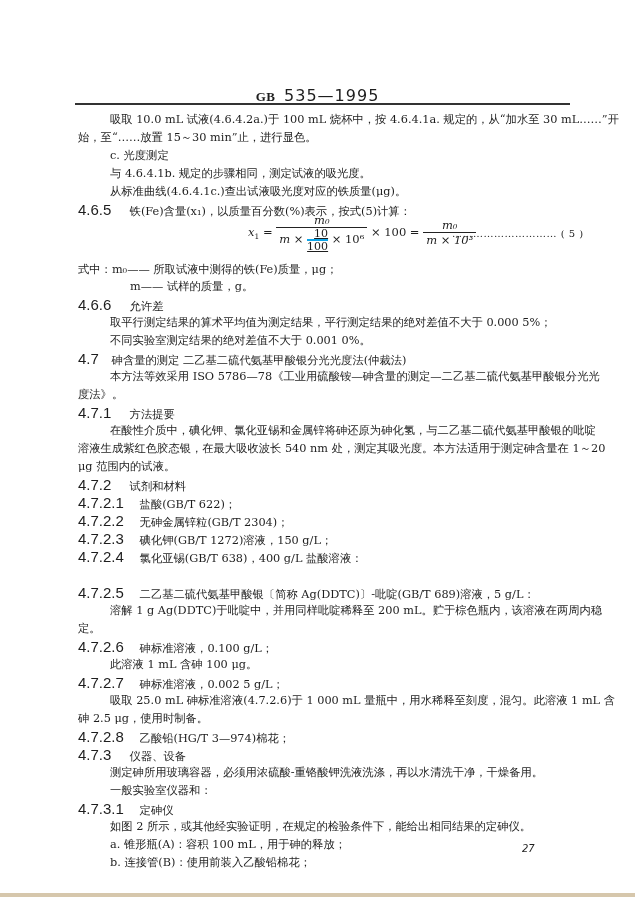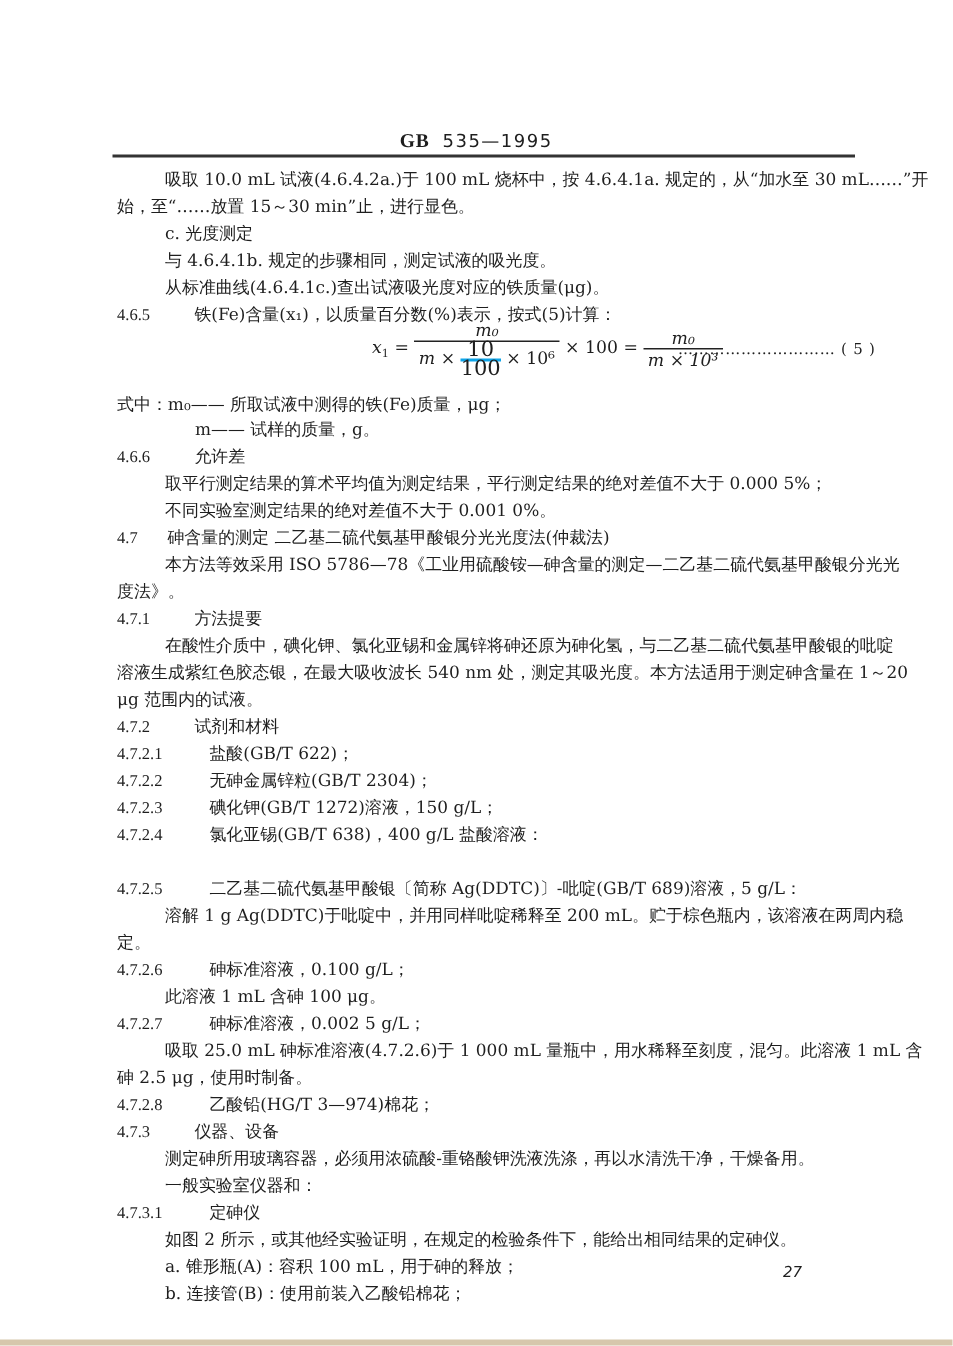--- a/index.html
+++ b/index.html
@@ -4,33 +4,33 @@
 <style>
   html, body { margin: 0; padding: 0; }
   body {
     width: 635px; height: 897px; background: #ffffff; position: relative; overflow: hidden;
     font-family: "DejaVu Serif", "Liberation Serif", serif; color: #1e1e1e;
   }
   .page { position: absolute; left: 0; top: 0; width: 635px; height: 870px; background: #fff; }
   .bottom-strip { position: absolute; left: 0; top: 893px; width: 635px; height: 4px; background: #d6c7ac; }
   .header { position: absolute; top: 86px; left: 0; width: 635px; text-align: center; font-size: 13px; letter-spacing: 0.5px; }
   .header b { font-weight: bold; font-family: "Liberation Serif", serif; margin-right: 4px; text-align: center; }
-  .header span.num { font-family: "DejaVu Sans", sans-serif; font-size: 12px; letter-spacing: 1px; text-align: center; }
+  .header span.num { font-family: "DejaVu Sans", sans-serif; font-size: 16px; letter-spacing: 1px; text-align: center; }
   .rule { position: absolute; top: 103px; left: 75px; width: 495px; height: 2px; background: #333; }
   .line { position: absolute; left: 78px; font-size: 11.3px; white-space: nowrap; line-height: 14px; }
   .ind1 { left: 110px; }
   .ind3 { left: 130px; }
   .sec { left: 78px; }
-  .secnum { display: inline-block; min-width: 48px; font-family: Liberation Serif, serif; font-size: 11px; }
+  .secnum { display: inline-block; min-width: 48px; font-family: Liberation Sans, sans-serif; font-size: 15px; }
   .secnum.long { min-width: 58px; }
   .formula { position: absolute; top: 213px; left: 248px; height: 48px; font-size: 11.5px; font-style: italic; }
   .frac { display: inline-block; vertical-align: middle; text-align: center; }
   .frac .num, .frac .den { display: block; padding: 0 3px; }
   .frac .bar { display: block; border-top: 1px solid #222; }
-  .inner-frac { display: inline-block; vertical-align: middle; text-align: center; font-style: normal; font-size: 14px; line-height: 11px; }
+  .inner-frac { display: inline-block; vertical-align: middle; text-align: right; font-style: normal; font-size: 11px; line-height: 11px; text-decoration: underline; }
   .inner-frac span { display: block; }
   .inner-frac .bar { border-top: 2px solid #0ea5e9; }
   .eqnum { position: absolute; top: 228px; left: 452px; font-size: 10px; letter-spacing: 0.5px; }
   .pagenum { position: absolute; top: 843px; left: 522px; font-size: 10px; font-style: italic; font-family: "DejaVu Sans", sans-serif; }
   .up { font-style: normal; }
   sub, sup { font-size: 7.5px; }
 </style>
 </head>
 <body>
 

